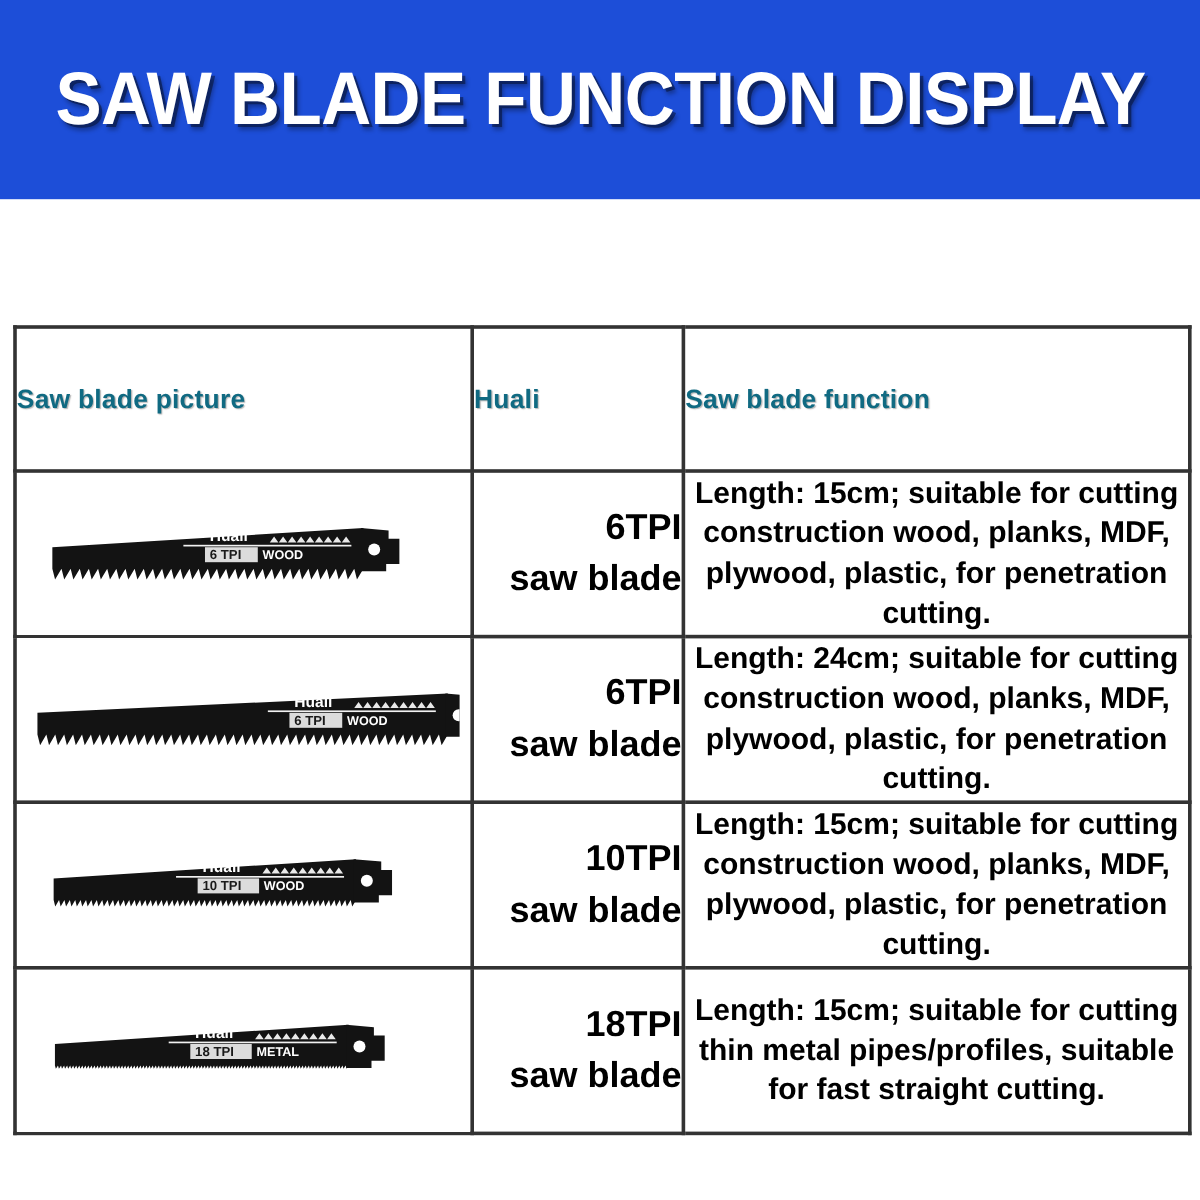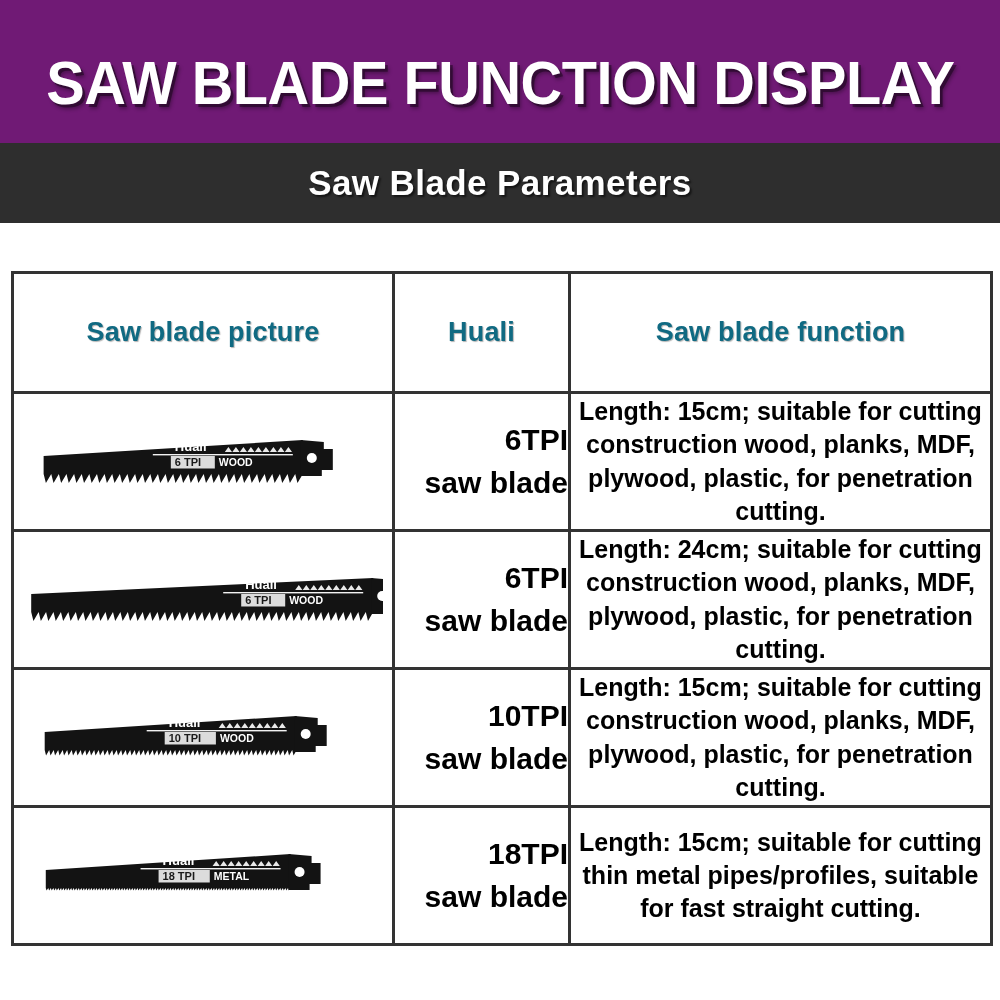--- a/index.html
+++ b/index.html
@@ -20,21 +20,21 @@
     background: #ffffff;
   }
 
   
   .banner {
     position: absolute;
     left: 0;
     top: 0;
     width: 1000px;
     height: 166px;
-    background: #701a75;
+    background: #1d4ed8;
     display: flex;
     align-items: center;
     justify-content: center;
   }
   .banner-title {
     font-family: "Liberation Sans Narrow", "Liberation Sans", sans-serif;
     font-weight: bold;
     font-size: 62px;
     line-height: 1;
     color: #ffffff;
@@ -91,25 +91,24 @@
     vertical-align: middle;
   }
   .col-pic   { width: 381px; }
   .col-model { width: 176px; }
   .col-func  { width: 422px; }
 
   .row-head td { height: 117px; }
   .row-body td { height: 135px; }
 
   .head-cell {
-    text-align: center;
     color: #106a82;
     font-family: "Liberation Sans", sans-serif;
     font-weight: bold;
-    font-size: 27px;
+    font-size: 22px;
     letter-spacing: 0.2px;
     text-shadow: 1px 1px 1px rgba(0,0,0,0.30);
   }
 
   .model-cell {
     text-align: right;
     font-family: "Liberation Sans", sans-serif;
     font-weight: bold;
     font-size: 30px;
     color: #000000;
@@ -144,23 +143,20 @@
 </style>
 </head>
 <body>
 
 <div class="page">
 
   <div class="banner">
     <div class="banner-title">SAW BLADE FUNCTION DISPLAY</div>
   </div>
 
-  <div class="subbar">
-    <div class="subbar-title">Saw Blade Parameters</div>
-  </div>
 
   <div class="table-wrap">
     <table class="spec">
       <colgroup>
         <col class="col-pic">
         <col class="col-model">
         <col class="col-func">
       </colgroup>
       <tbody>
         <tr class="row-head">

